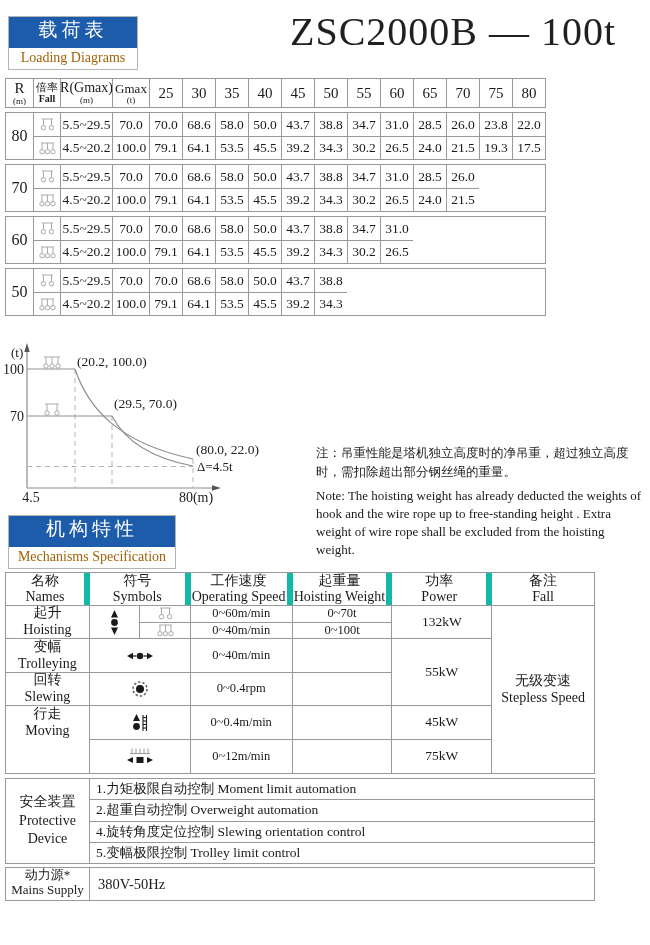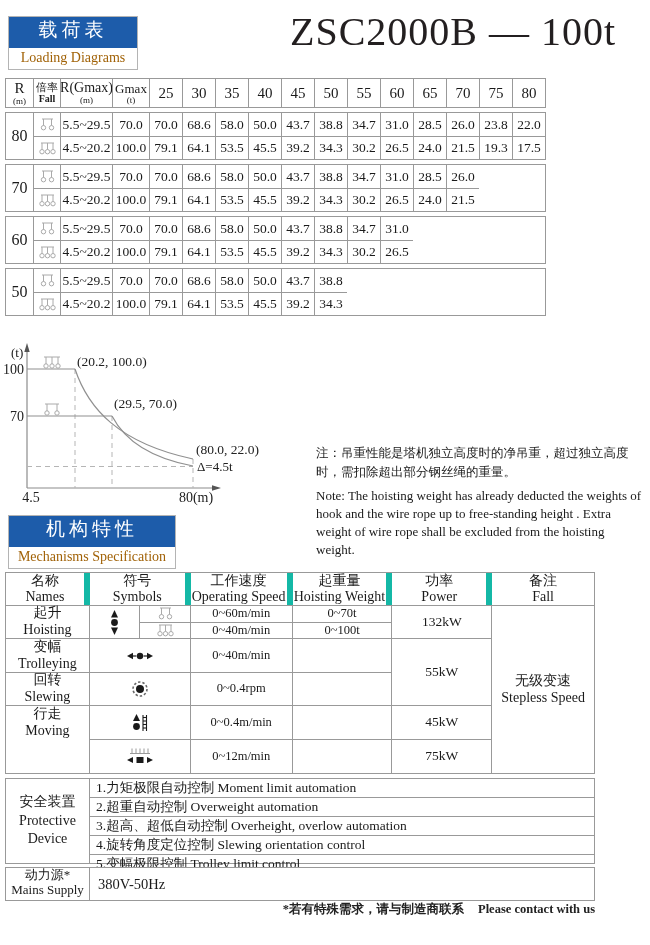--- a/index.html
+++ b/index.html
@@ -510,31 +510,27 @@
 
   <div class="ptable">
     <div class="plabel">
       <span>安全装置</span>
       <span>Protective</span>
       <span>Device</span>
     </div>
     <div class="pitems">
       <div class="pitem">1.力矩极限自动控制  Moment limit automation</div>
       <div class="pitem">2.超重自动控制  Overweight automation</div>
-      <div class="pitem">3.超高、超低自动控制  Overheight, overlow automation</div>
       <div class="pitem">4.旋转角度定位控制  Slewing orientation control</div>
       <div class="pitem">5.变幅极限控制  Trolley limit control</div>
     </div>
   </div>
 
   <div class="stable">
     <div class="slabel">
       <span>动力源*</span>
       <span>Mains Supply</span>
     </div>
     <div class="svalue">380V-50Hz</div>
   </div>
 
-  <div id="footer">
-    <span>*若有特殊需求，请与制造商联系</span><span class="en">Please contact with us</span>
-  </div>
 
 </div>
 
 </body></html>

